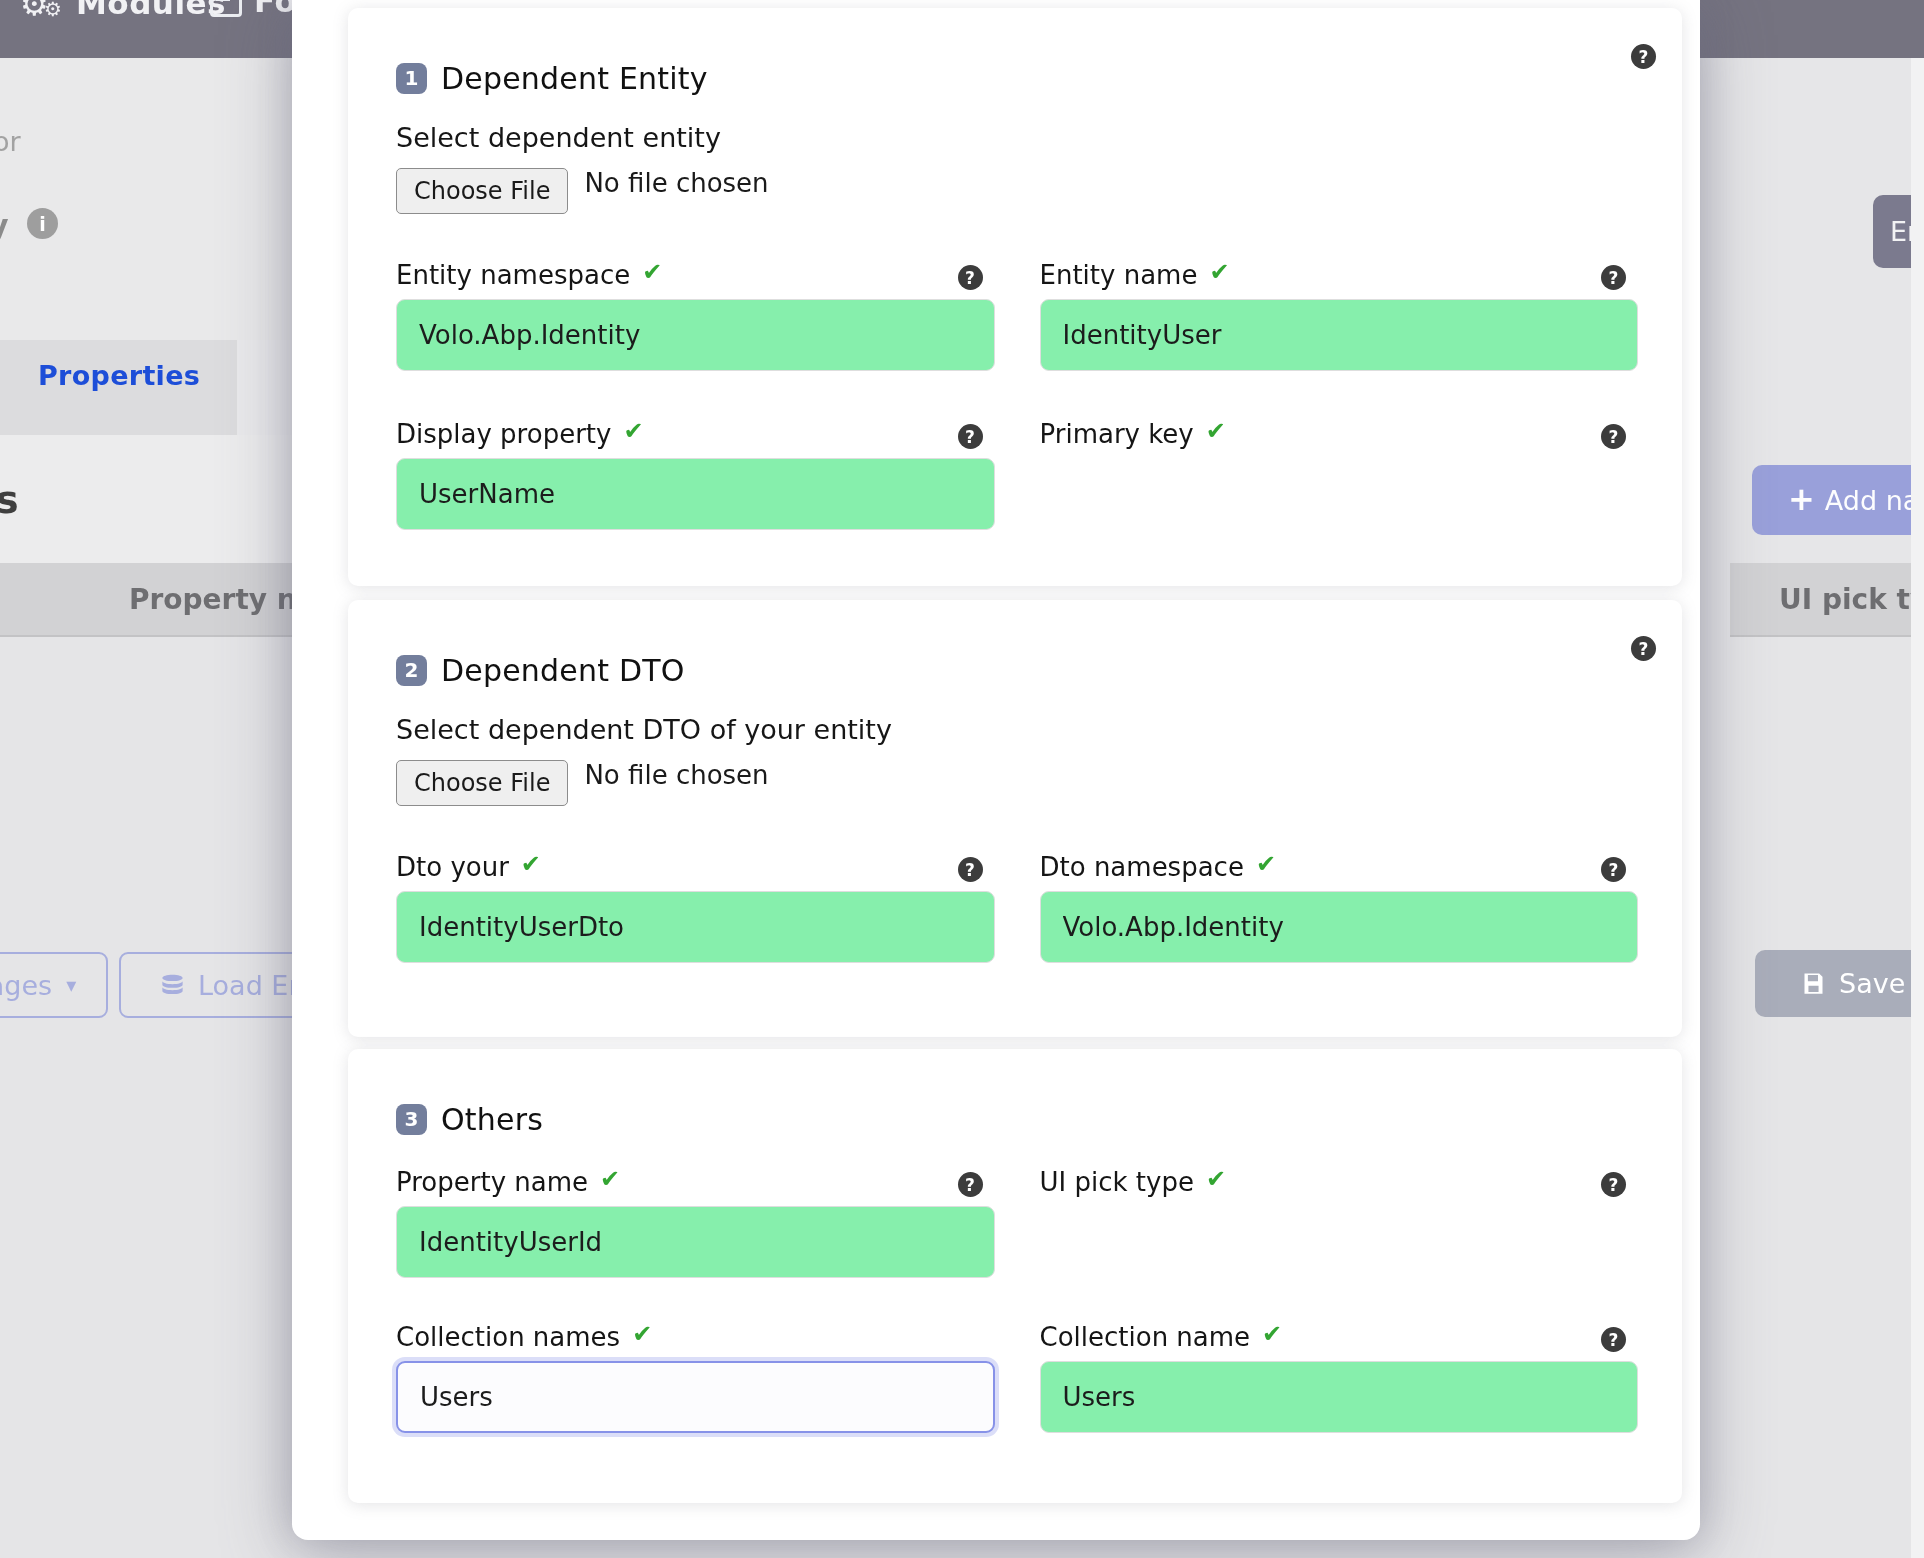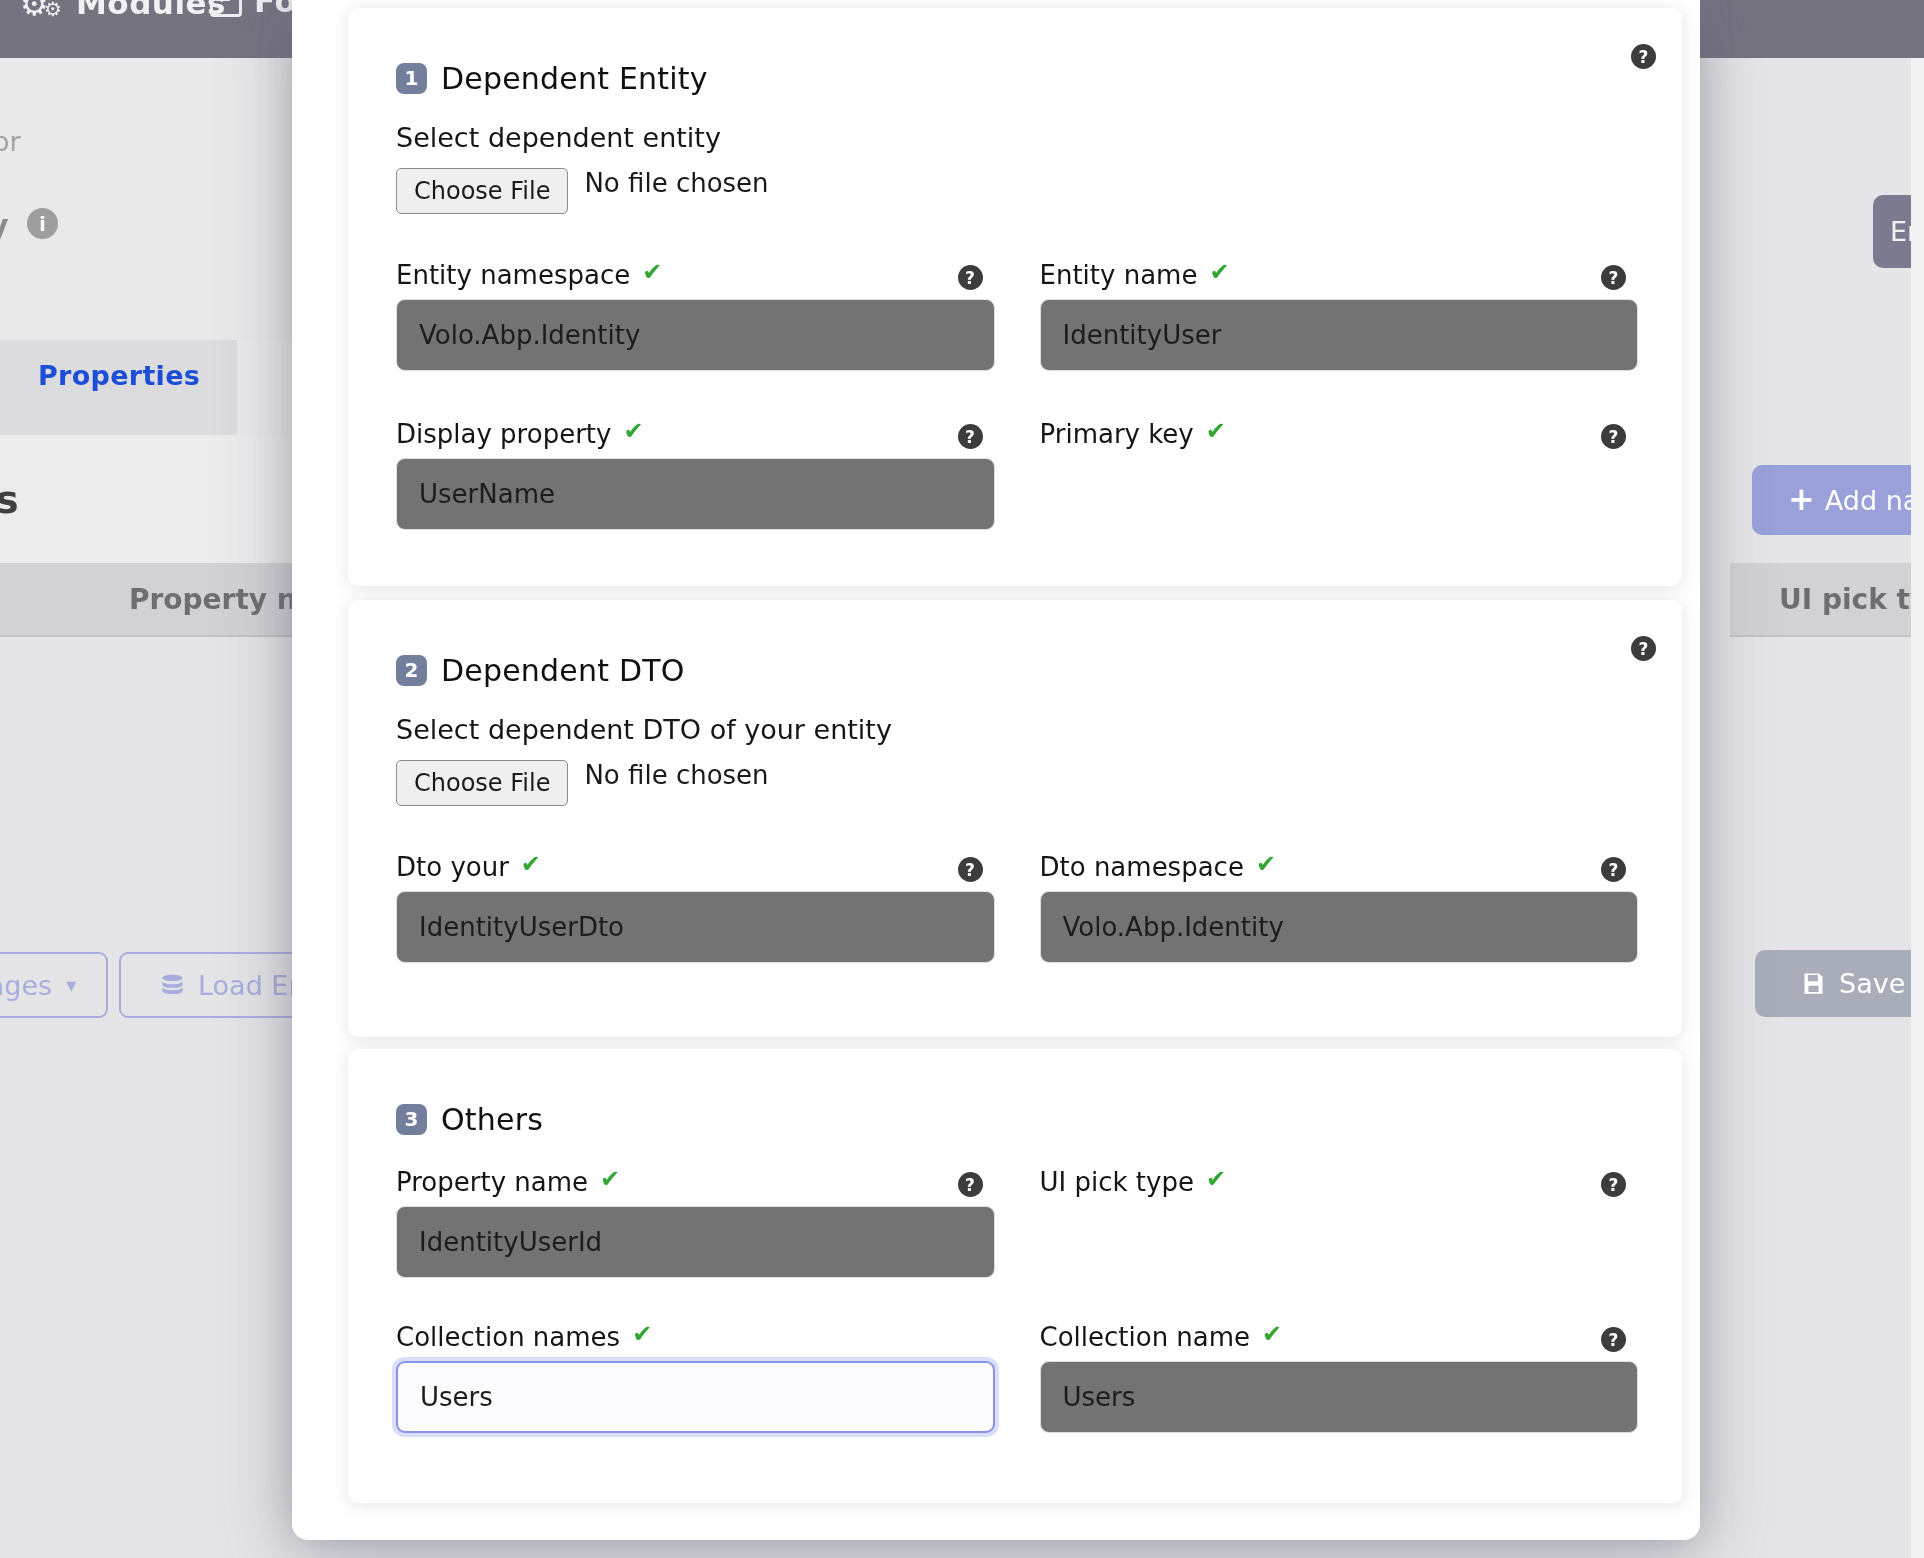--- a/index.html
+++ b/index.html
@@ -113,21 +113,21 @@
   .no-file{font-size:26px;color:#1a1a1a;}
 
   .fieldgrid{margin-top:44px;display:grid;grid-template-columns:1fr 1fr;column-gap:45px;row-gap:46px;}
   .card3 .fieldgrid{margin-top:28px;row-gap:42px;}
   .labelrow{display:flex;align-items:flex-end;justify-content:space-between;height:32px;}
   .lab{display:flex;align-items:baseline;gap:12px;font-size:26px;color:#151515;white-space:nowrap;}
   .check{color:#33a532;font-size:24px;font-weight:700;position:relative;top:-4px;}
   .labelrow .help{margin-right:12px;}
   .field input{
     display:block;margin-top:9px;width:100%;height:72px;border-radius:9px;border:1px solid #dedede;
-    background:#737373;padding:0 22px;font-size:26px;color:#1c1c1c;box-sizing:border-box;font-family:inherit;outline:none;
+    background:#86efac;padding:0 22px;font-size:26px;color:#1c1c1c;box-sizing:border-box;font-family:inherit;outline:none;
   }
   .field input.focused{
     background:#fcfcfe;border:2px solid #8792e8;box-shadow:0 0 0 4px rgba(135,146,232,.30);
   }
 
   .dbicon,.saveicon{flex:0 0 auto;display:block;}
 </style>
 </head>
 <body>
 

